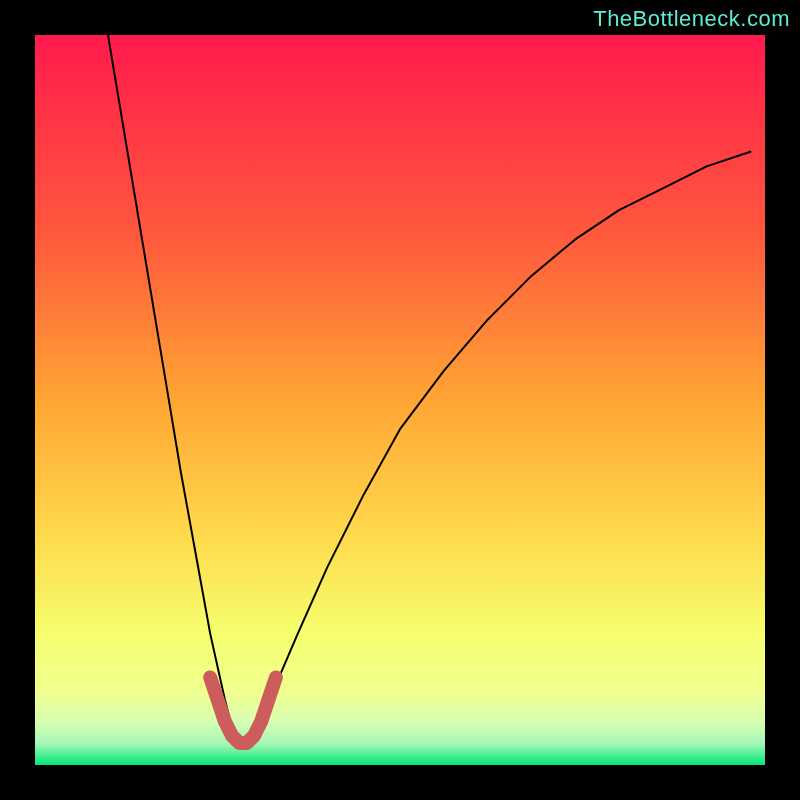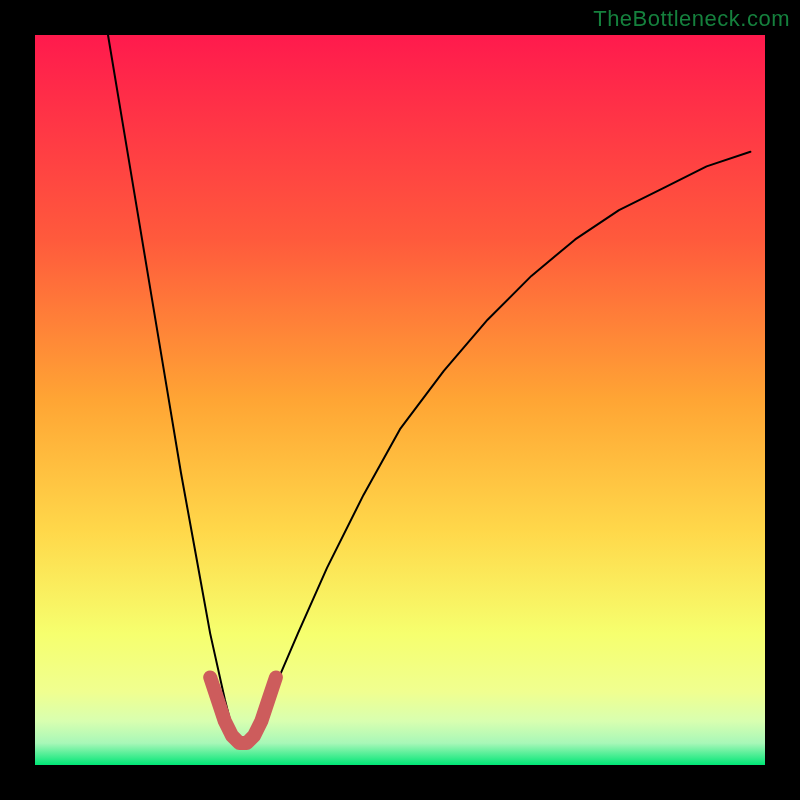--- a/index.html
+++ b/index.html
@@ -14,21 +14,21 @@
   .stage {
     position: relative;
     width: 800px;
     height: 800px;
     background: #000;
   }
   .watermark {
     position: absolute;
     top: 6px;
     right: 10px;
-    color: #15803d;
+    color: #5eead4;
     font-size: 22px;
     font-weight: 500;
     letter-spacing: 0.5px;
     z-index: 5;
     user-select: none;
   }
   svg.plot {
     position: absolute;
     left: 0;
     top: 0;

